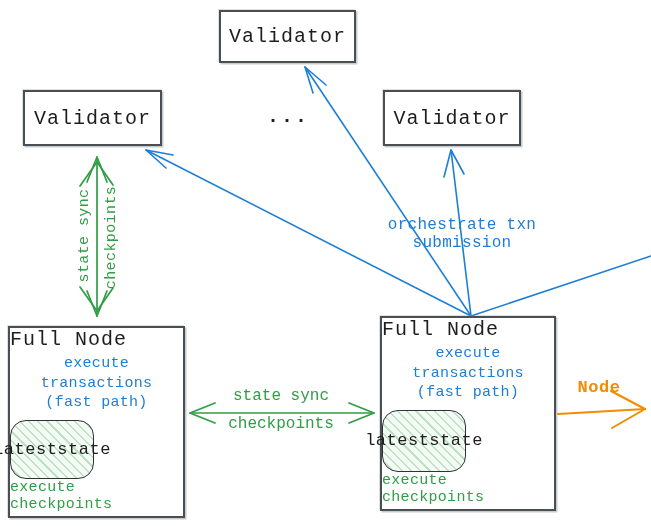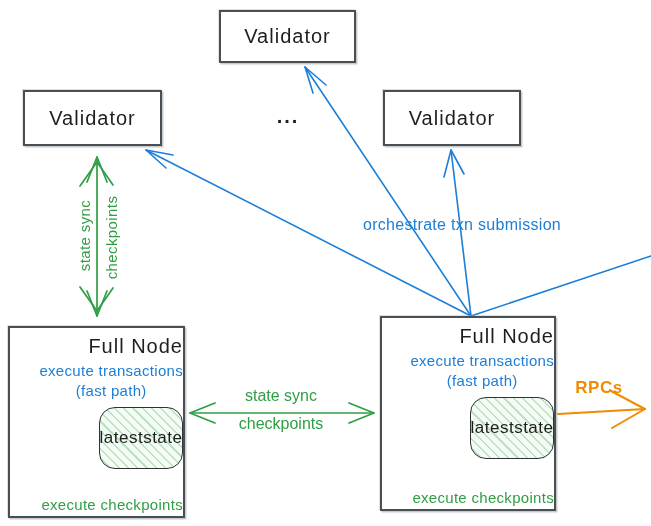--- a/index.html
+++ b/index.html
@@ -1,20 +1,20 @@
 <!DOCTYPE html>
 <html style="--c-blue: #1c7ed6; --c-green: #2f9e44; --c-orange: #f08c00; --c-ink: #1e1e1e; --c-border: #4a4f54; --c-state_fill: #f4fbf5; --c-state_hatch: rgba(47,158,68,0.28);"><head>
 <meta charset="utf-8">
 <style>
   html, body { margin: 0; padding: 0; background: #ffffff; }
   .canvas {
     position: relative;
     width: 651px; height: 526px;
     background: #ffffff;
-    font-family: Liberation Sans, sans-serif;
+    font-family: Liberation Mono, monospace;
     color: var(--c-ink, #1e1e1e);
     overflow: hidden;
   }
   .arrows { position: absolute; inset: 0; pointer-events: none; }
 
   .box {
     position: absolute;
     background: #ffffff;
     border: 2px solid var(--c-border, #4a4f54);
     box-shadow: 1.5px 1.5px 0 rgba(108,117,125,0.38), -1px -1px 0 rgba(160,165,170,0.35);
@@ -27,22 +27,21 @@
   .v-top   { left: 219px; top: 10px;  width: 137px; height: 53px; }
   .v-left  { left: 23px;  top: 90px;  width: 139px; height: 56px; }
   .v-right { left: 383px; top: 90px;  width: 138px; height: 56px; }
 
   .ellipsis {
     position: absolute; left: 266px; top: 105px; width: 44px;
     text-align: center; font-size: 20px; font-weight: bold; letter-spacing: 2px;
   }
 
   .fullnode {
-    display: flex; flex-direction: column; align-items: flex-end;
-    padding-top: 7px;
+    display: flex; flex-direction: column; align-items: flex-start;
   }
   .fn-left  { left: 8px;   top: 326px; width: 177px; height: 192px; }
   .fn-right { left: 380px; top: 316px; width: 176px; height: 195px; }
   .fn-title { font-size: 20px; letter-spacing: 1px; margin-bottom: 3px; }
   .fn-blue  { color: var(--c-blue, #1c7ed6); font-size: 15px; line-height: 1.3;
               text-align: center; letter-spacing: 0.3px; }
   .state-box {
     margin-top: 7px;
     width: 84px; height: 62px;
     border: 1.6px solid #2f3336;
@@ -161,15 +160,15 @@
   </div>
 
   <div class="vlabel vl-1">state sync</div>
   <div class="vlabel vl-2">checkpoints</div>
 
   <div class="lbl lbl-green hl-1">state sync</div>
   <div class="lbl lbl-green hl-2">checkpoints</div>
 
   <div class="lbl lbl-blue orch">orchestrate txn submission</div>
 
-  <div class="lbl lbl-orange rpcs">RPCs</div>
+  <div class="lbl lbl-orange rpcs">Node</div>
 
 </div>
 
 </body></html>

